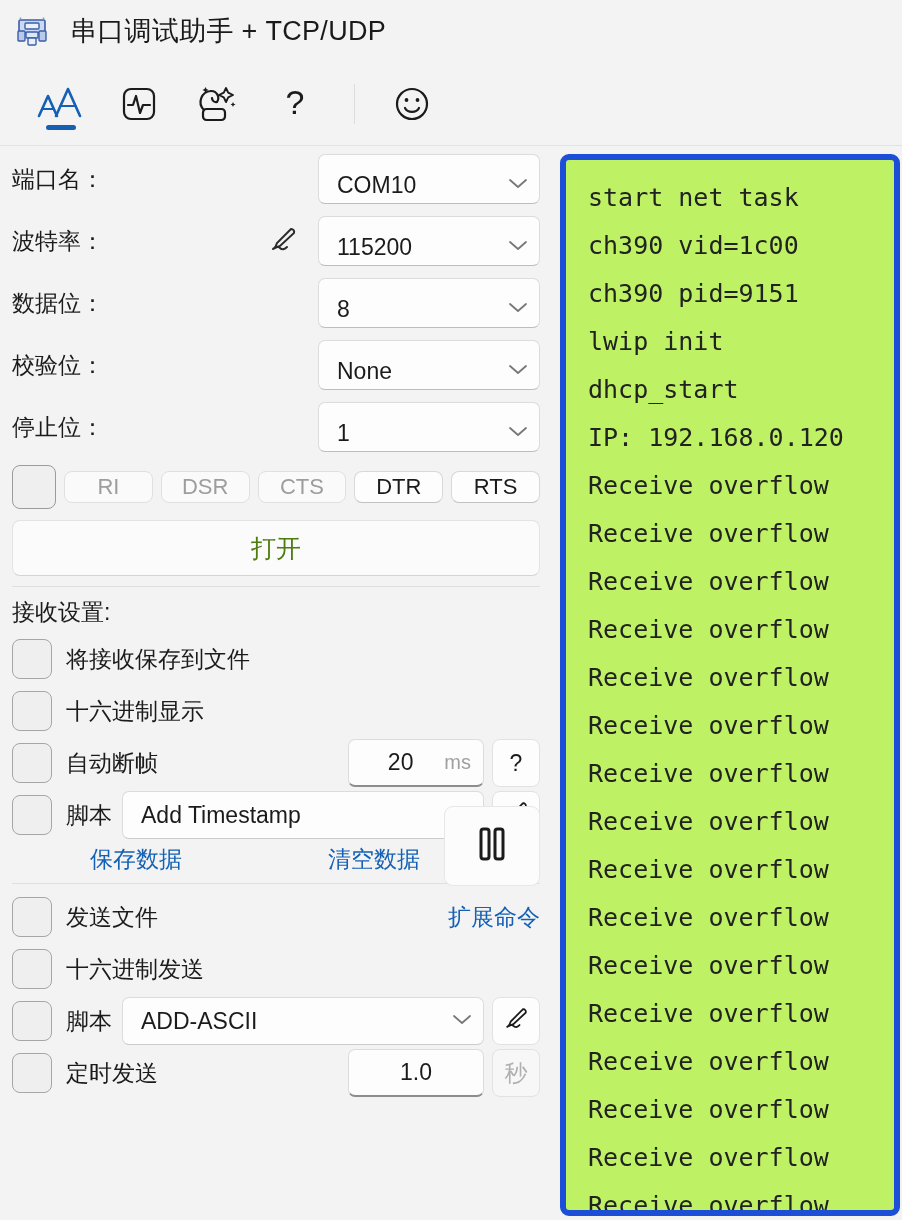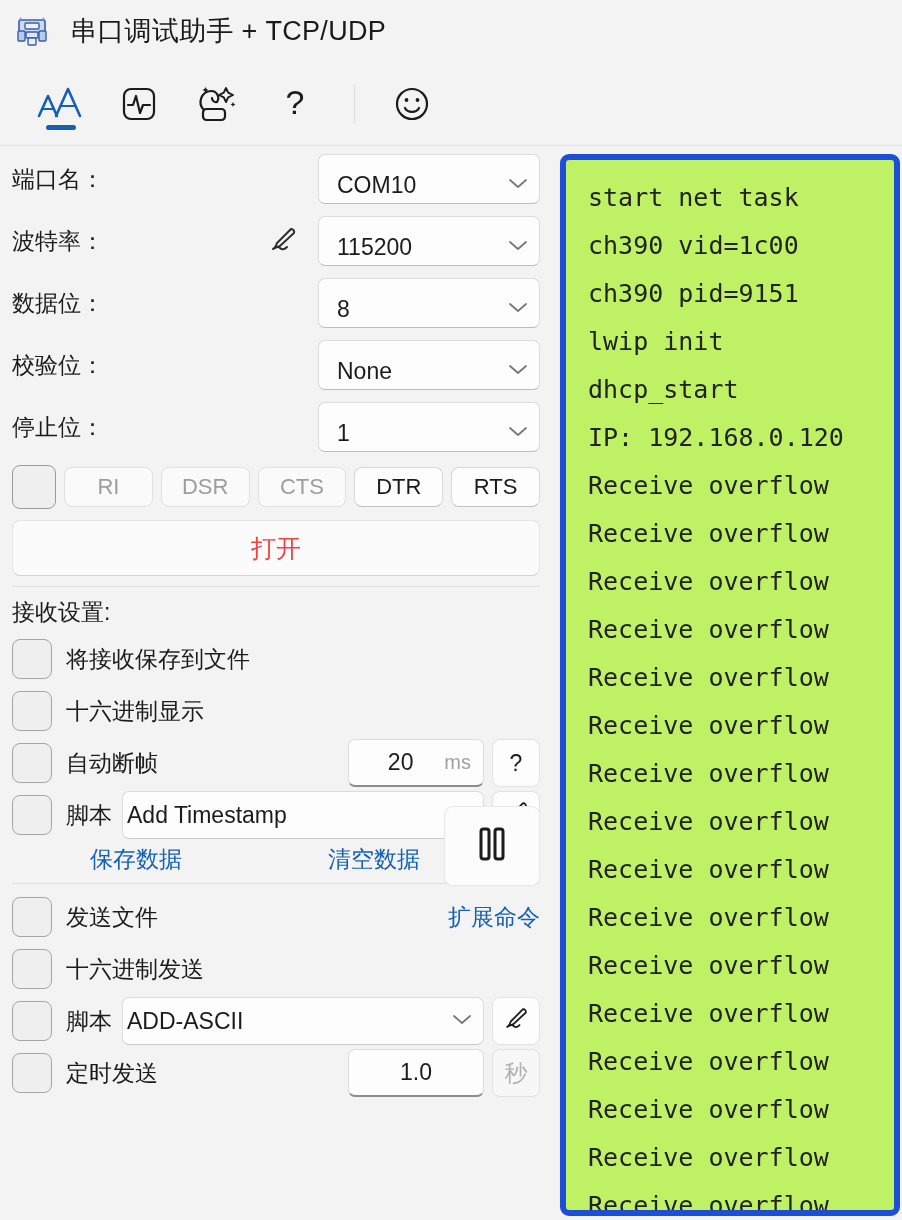--- a/index.html
+++ b/index.html
@@ -111,21 +111,21 @@
   }
   .sig-box {
     width: 44px; height: 44px;
     border: 1px solid #9b9b9b;
     border-radius: 8px;
     background: #efefef;
     flex: none;
     cursor: pointer;
   }
   .sig-btn {
-    height: 40px;
+    height: 32px;
     flex: 1 1 0;
     border: 1px solid #e0e0e0;
     border-radius: 8px;
     background: #fafafa;
     display: flex; align-items: center; justify-content: center;
     font-size: 22px;
     color: #9d9d9d;
     cursor: pointer;
   }
   .sig-btn.enabled {
@@ -135,21 +135,21 @@
     color: #1b1b1b;
   }
 
   #open-btn {
     width: 100%; height: 56px;
     background: #fbfbfb;
     border: 1px solid #e3e3e3;
     border-bottom-color: #d4d4d4;
     border-radius: 8px;
     font-size: 25px;
-    color: #ef4444;
+    color: #4d7c0f;
     display: flex; align-items: center; justify-content: center;
     cursor: pointer;
     margin-bottom: 10px;
     font-family: inherit;
   }
 
   .hr {
     height: 1px;
     background: #dfdfdf;
     margin: 6px 0 10px 0;
@@ -226,21 +226,21 @@
 
   .script-combo {
     height: 48px;
     flex: 1 1 auto;
     min-width: 0;
     background: #fdfdfd;
     border: 1px solid #dcdcdc;
     border-bottom-color: #cccccc;
     border-radius: 7px;
     display: flex; align-items: center;
-    padding: 0 10px 0 4px;
+    padding: 0 10px 0 18px;
     margin-left: 10px;
     cursor: pointer;
   }
   .script-combo .val { font-size: 23px; flex: 1 1 auto; }
 
   .linkrow {
     display: flex;
     margin: 6px 0 8px 0;
   }
   .link {

